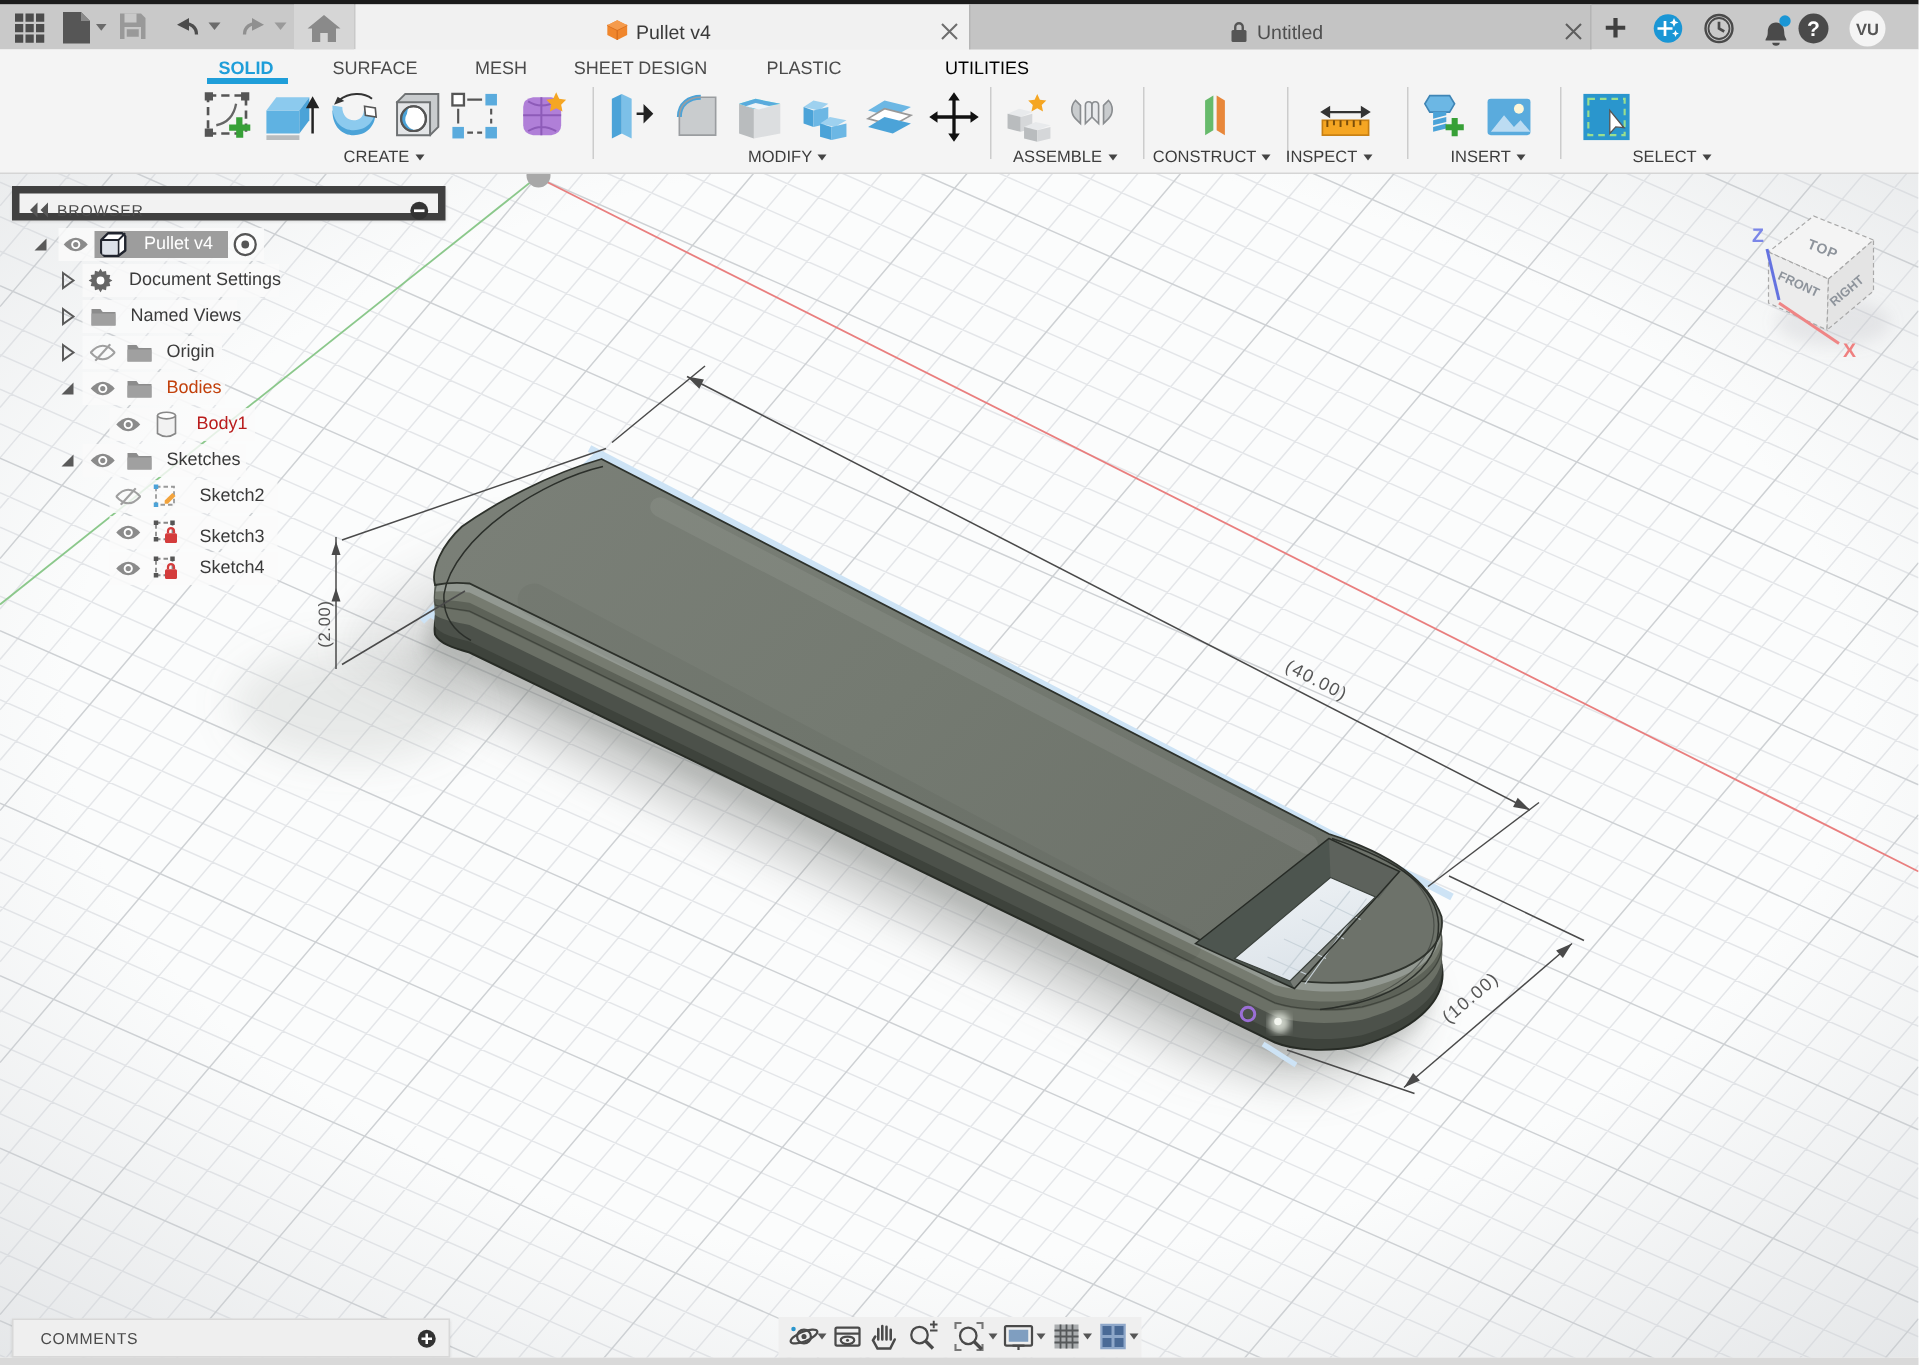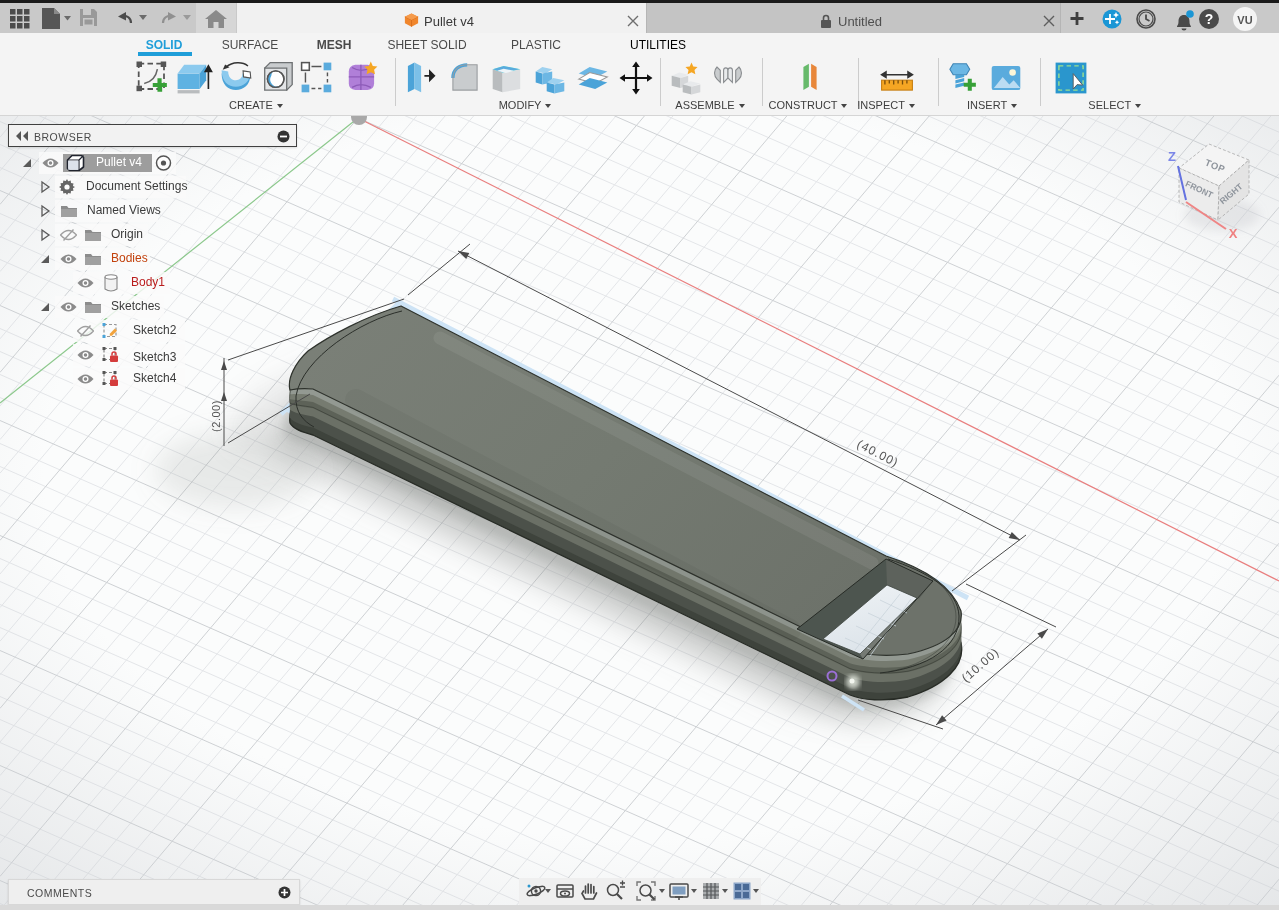--- a/index.html
+++ b/index.html
@@ -67,22 +67,22 @@
       <circle cx="129" cy="11" r="3.8" fill="#1a96d5"></circle>
       <circle cx="148" cy="16" r="10" fill="#4a4a4a"></circle>
       <text x="148" y="21" font-size="14" font-weight="bold" fill="#fff" text-anchor="middle" font-family="Liberation Sans">?</text>
       <circle cx="184" cy="16" r="12" fill="#f4f4f4"></circle>
       <text x="184" y="20.5" font-size="11" font-weight="bold" fill="#555" text-anchor="middle" font-family="Liberation Sans">VU</text>
     </svg>
 </div>
 <div class="abs" id="ribbon" style="left:0;top:33px;width:1279px;height:83px;background:#f4f4f4;border-bottom:1px solid #d5d5d5">
  <div class="abs" style="left:94px;top:5px;width:140px;text-align:center;font-size:12px;color:#1f9ed9;font-weight:bold">SOLID</div>
     <div class="abs" style="left:180px;top:5px;width:140px;text-align:center;font-size:12px;color:#4a4a4a;font-weight:normal">SURFACE</div>
-    <div class="abs" style="left:264px;top:5px;width:140px;text-align:center;font-size:12px;color:#4a4a4a;font-weight:bold">MESH</div>
-    <div class="abs" style="left:357px;top:5px;width:140px;text-align:center;font-size:12px;color:#4a4a4a;font-weight:normal">SHEET SOLID</div>
+    <div class="abs" style="left:264px;top:5px;width:140px;text-align:center;font-size:12px;color:#4a4a4a;font-weight:normal">MESH</div>
+    <div class="abs" style="left:357px;top:5px;width:140px;text-align:center;font-size:12px;color:#4a4a4a;font-weight:normal">SHEET DESIGN</div>
     <div class="abs" style="left:456px;top:5px;width:160px;text-align:center;font-size:12px;color:#4a4a4a;font-weight:normal">PLASTIC</div>
     <div class="abs" style="left:546px;top:5px;width:140px;text-align:right;font-size:12px;color:#000000;font-weight:normal">UTILITIES</div>
     <div class="abs" style="left:138px;top:19px;width:54px;height:4px;background:#1f9ed9"></div>
     <div class="abs" style="left:395px;top:25px;width:1px;height:48px;background:#ccc"></div>
     <div class="abs" style="left:660px;top:25px;width:1px;height:48px;background:#ccc"></div>
     <div class="abs" style="left:762px;top:25px;width:1px;height:48px;background:#ccc"></div>
     <div class="abs" style="left:858px;top:25px;width:1px;height:48px;background:#ccc"></div>
     <div class="abs" style="left:938px;top:25px;width:1px;height:48px;background:#ccc"></div>
     <div class="abs" style="left:1040px;top:25px;width:1px;height:48px;background:#ccc"></div>
     <svg class="abs" style="left:0;top:0" width="1279" height="82" viewBox="0 0 1279 82">
@@ -346,21 +346,21 @@
       <path d="M1219 186L1249 160L1249 194L1218 220Z" fill="#e4e4e4"></path>
     </g>
     <text x="1214" y="169" font-size="9.5" fill="#8e949c" font-weight="bold" transform="rotate(22 1214 169)" text-anchor="middle" letter-spacing="0.5">TOP</text>
     <text x="1198" y="192" font-size="8.5" fill="#8e949c" font-weight="bold" transform="rotate(25 1198 192)" text-anchor="middle">FRONT</text>
     <text x="1233" y="196" font-size="8.5" fill="#8e949c" font-weight="bold" transform="rotate(-40 1233 196)" text-anchor="middle">RIGHT</text>
     <path d="M1178 166L1186 200" stroke="#6472e0" stroke-width="2" fill="none"></path>
     <path d="M1186 202L1226 229" stroke="#ef8585" stroke-width="2" fill="none"></path>
     <text x="1172" y="161" font-size="13" fill="#7b86e8" font-weight="bold" text-anchor="middle">Z</text>
     <text x="1233" y="238" font-size="13" fill="#ef8080" font-weight="bold" text-anchor="middle">X</text>
   </svg>
-<div class="abs" style="left:8px;top:124px;width:289px;height:23px;background:#f2f2f2;border:1px solid #404040;box-shadow:0 1px 2px rgba(0,0,0,0.12)">
+<div class="abs" style="left:8px;top:124px;width:289px;height:23px;background:#f2f2f2;border:5px solid #404040;box-shadow:0 1px 2px rgba(0,0,0,0.12)">
     <svg class="abs" style="left:6px;top:5px" width="14" height="12" viewBox="0 0 14 12">
       <path d="M6 1L1 6l5 5ZM13 1L8 6l5 5Z" fill="#555"></path>
     </svg>
     <div class="abs" style="left:25px;top:6px;font-size:10.5px;color:#4a4a4a;letter-spacing:0.5px">BROWSER</div>
     <svg class="abs" style="right:6px;top:5px" width="13" height="13" viewBox="0 0 13 13">
       <circle cx="6.5" cy="6.5" r="6" fill="#333"></circle>
       <rect x="3" y="5.6" width="7" height="1.8" fill="#fff"></rect>
     </svg>
   </div>
 <div class="abs" style="left:8px;top:152px;height:22px">

